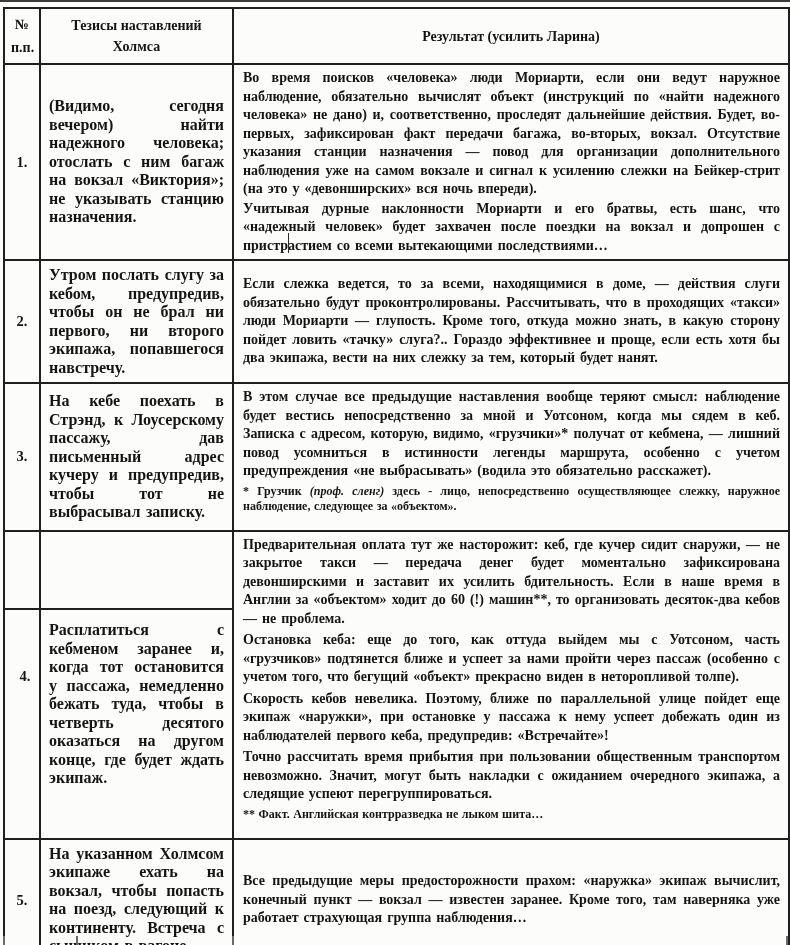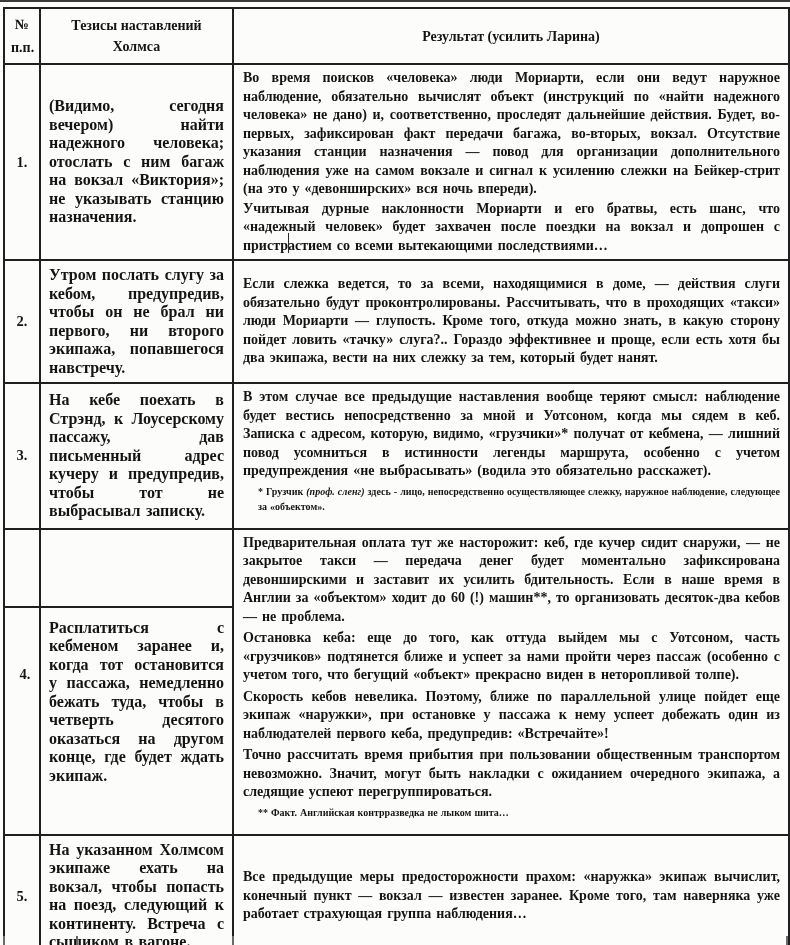--- a/index.html
+++ b/index.html
@@ -49,22 +49,22 @@
     font-size:14px; font-weight:bold; text-align:justify;
     line-height:18.5px; word-spacing:1.5px;
     padding:4px 8px 4px 9px;
     vertical-align:middle;
   }
   .para { margin:0; }
   .para + .para { margin-top:1px; }
   td.result.wide-gaps .para + .para { margin-top:3px; }
 
   .footnote {
-    font-size:10px; line-height:15px; font-weight:bold;
-    text-align:justify; margin-top:3px; word-spacing:0.5px;margin-left:15px;
+    font-size:12px; line-height:15px; font-weight:bold;
+    text-align:justify; margin-top:3px; word-spacing:0.5px;
   }
   .footnote em { font-style:italic; }
 
   tr.r-head   { height:53px; }
   tr.r-1      { height:196px; }
   tr.r-2      { height:101px; }
   tr.r-3      { height:141px; }
   tr.r-4a     { height:75px; }
   tr.r-4b     { height:218px; }
   tr.r-5      { height:123px; }

